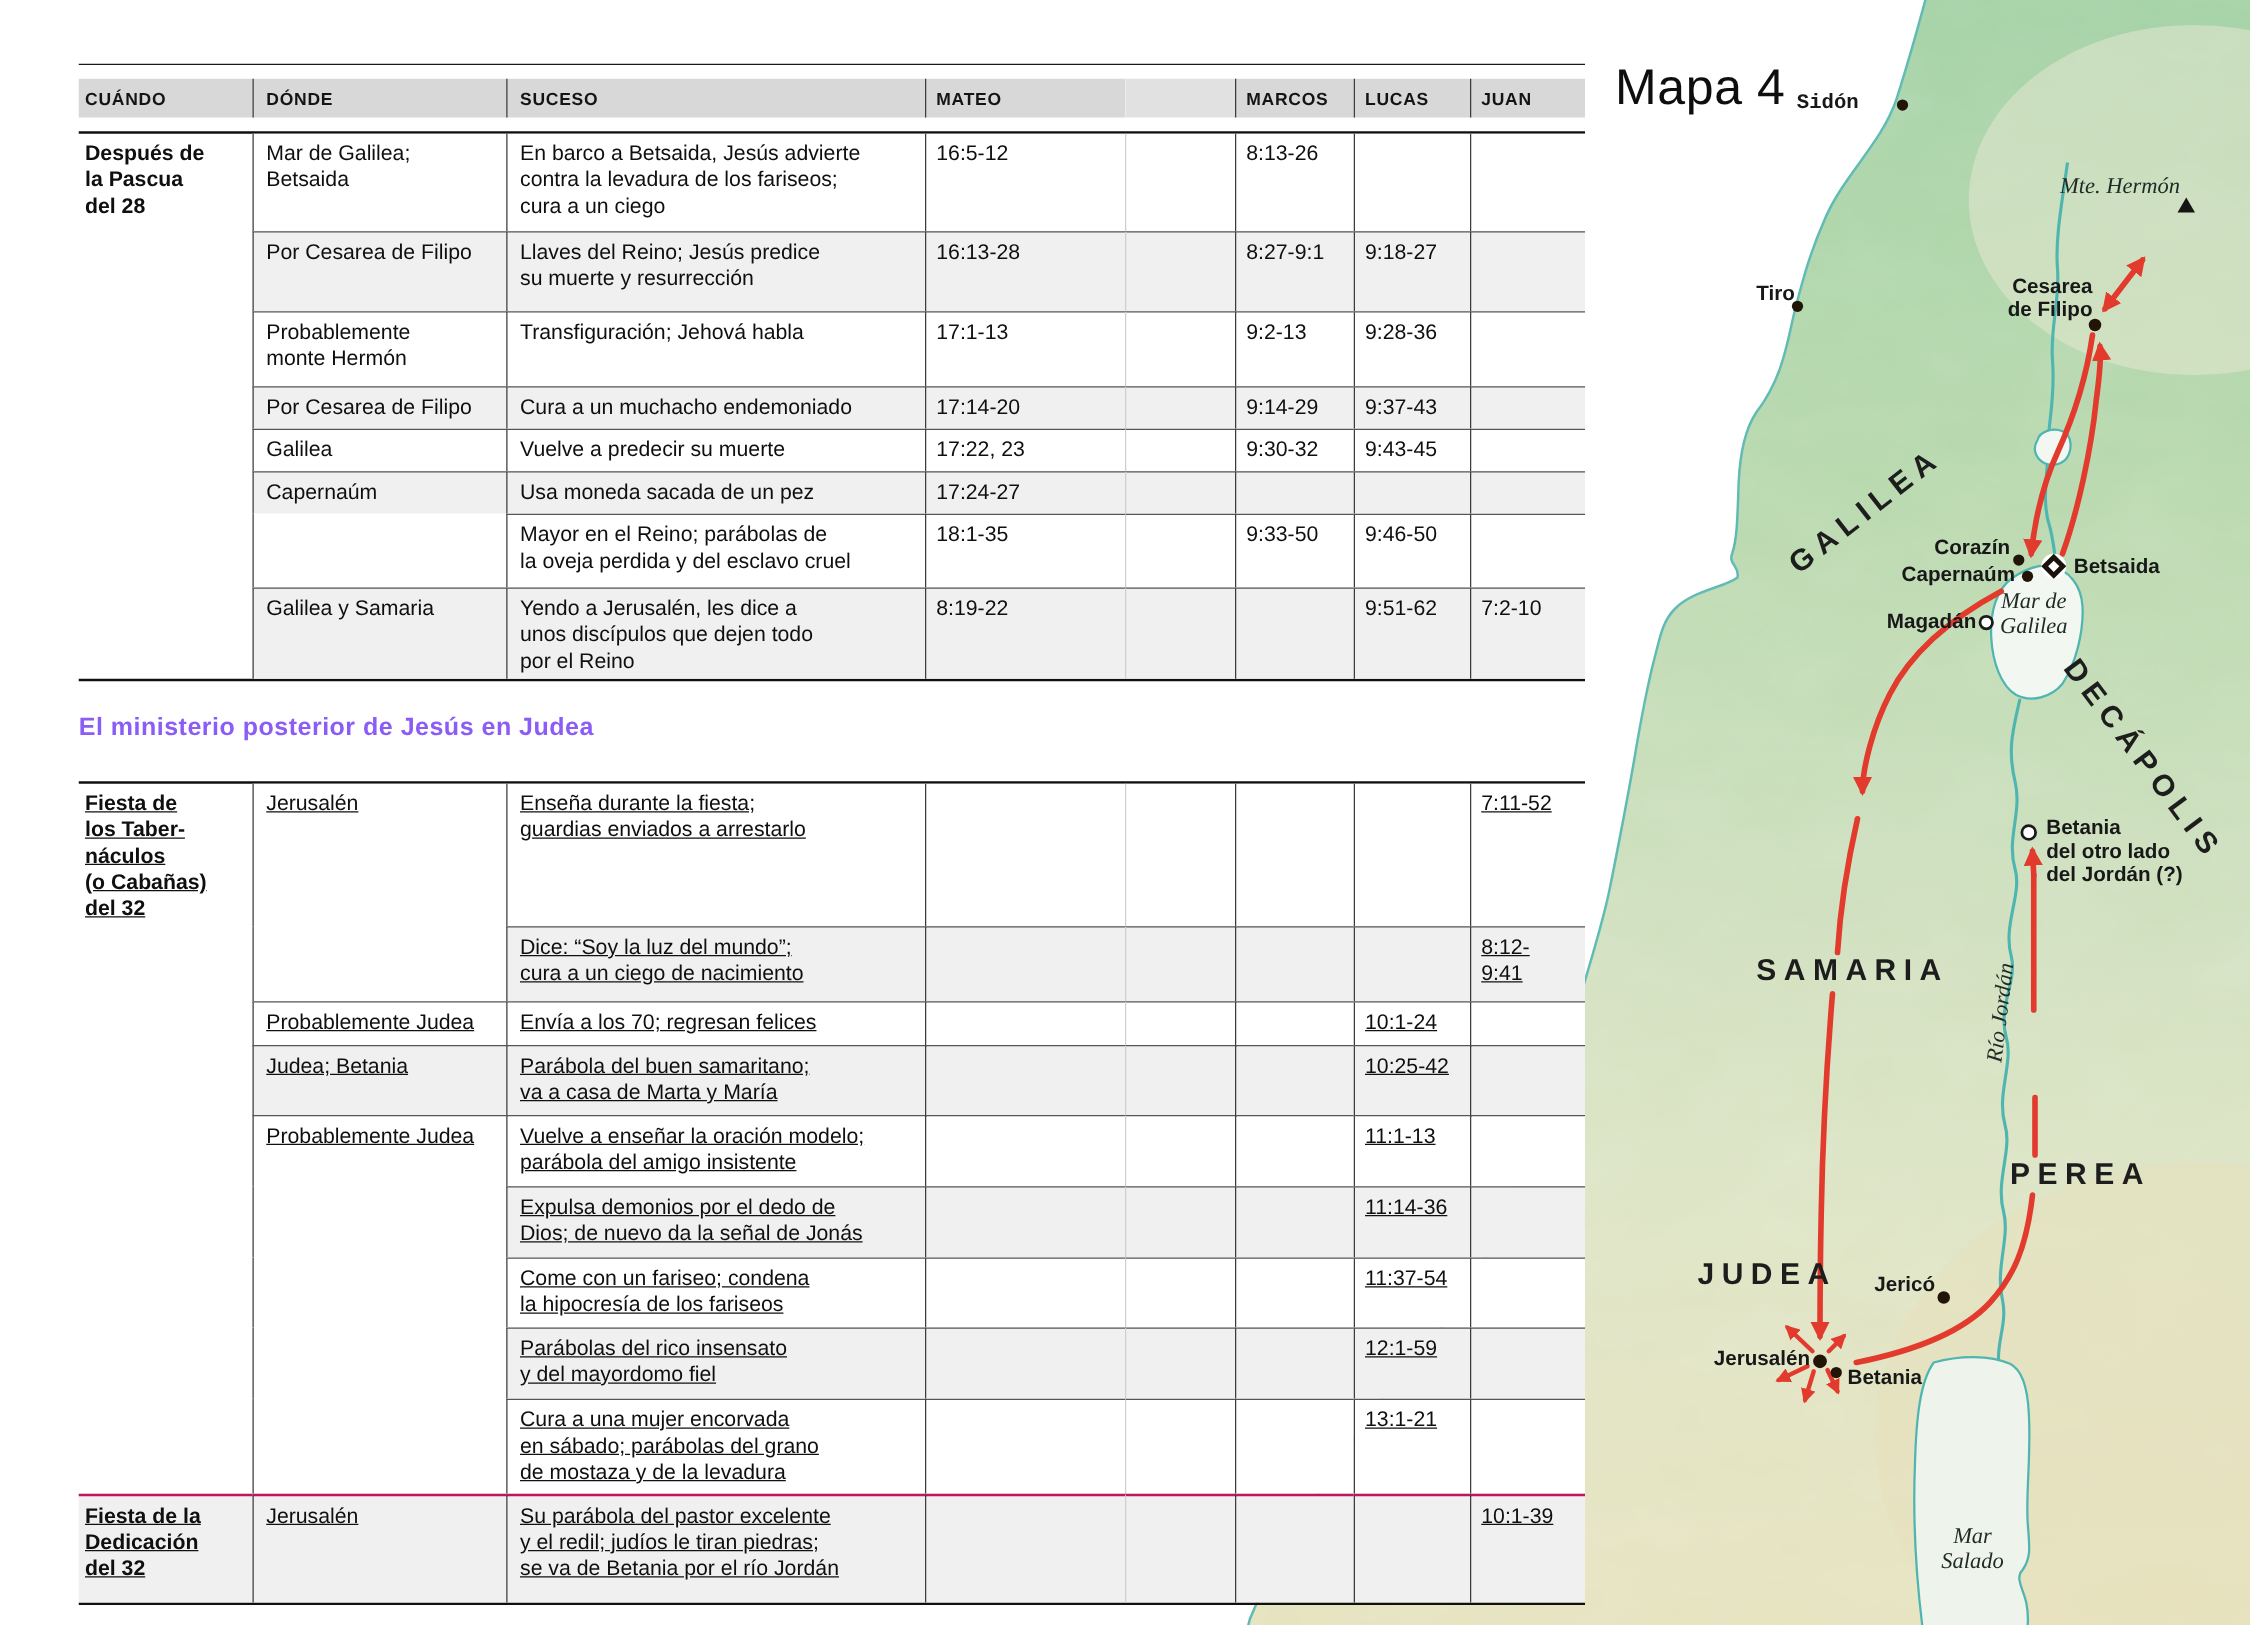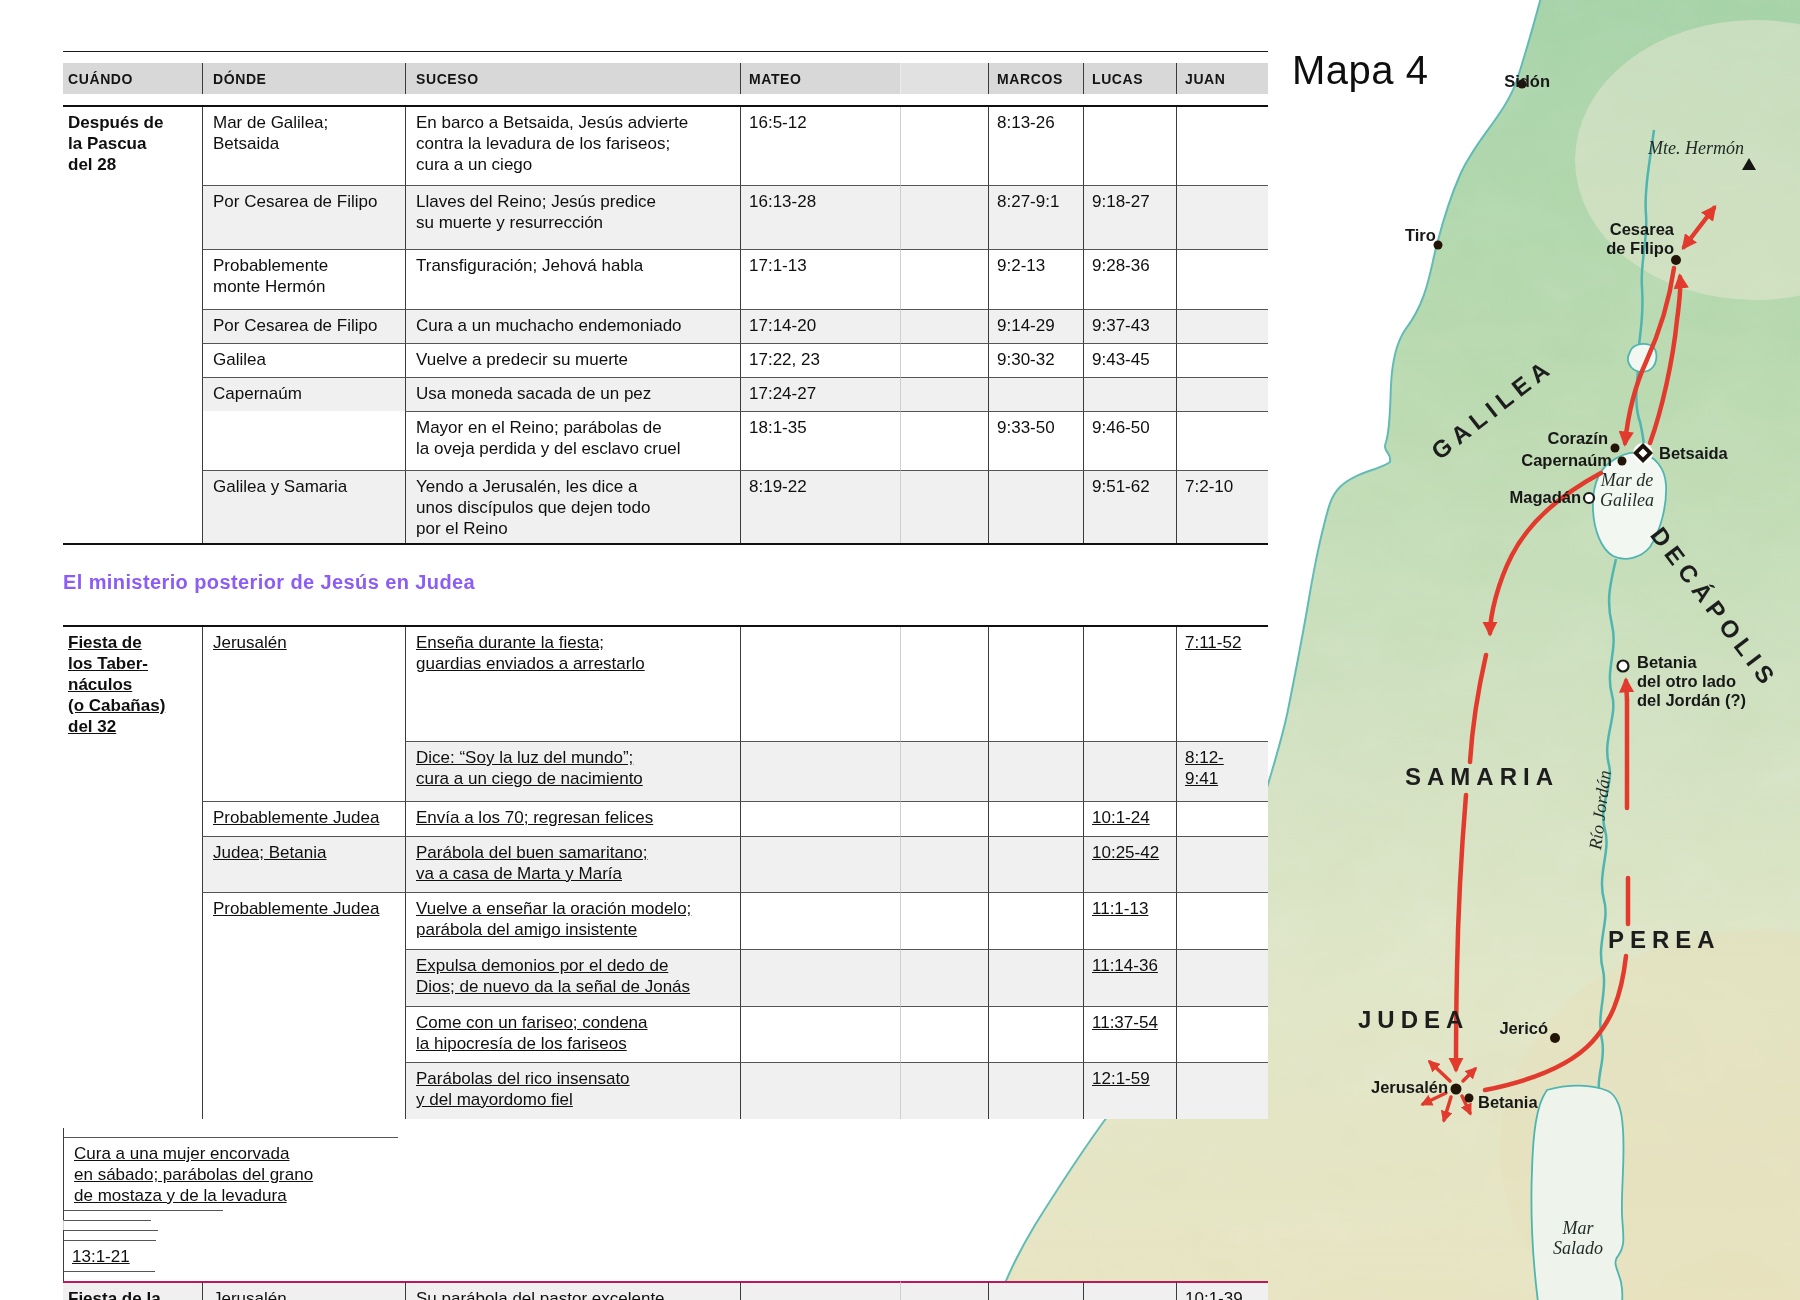--- a/index.html
+++ b/index.html
@@ -123,21 +123,21 @@
       <circle cx="1589" cy="498" r="5" fill="#ffffff" stroke="#1a1a1a" stroke-width="2.2"></circle>
       <circle cx="1623" cy="666" r="5.5" fill="#ffffff" stroke="#1a1a1a" stroke-width="2.2"></circle>
       <circle cx="1555" cy="1038" r="5" fill="#231408"></circle>
       <circle cx="1456" cy="1089" r="5.5" fill="#231408"></circle>
       <circle cx="1469" cy="1098" r="4.5" fill="#231408"></circle>
     </g>
   </svg>
 
   <div id="map-title" style="left:1292px;top:48px;">Mapa 4</div>
 
-  <span class="map-label town right" style="left:1452px;top:72px;width:98px;">Sidón</span>
+  <span class="map-label town right" style="left:1389px;top:72px;width:98px;font-family:Liberation Mono, monospace;">Sidón</span>
   <span class="map-label town" style="left:1405px;top:226px;">Tiro</span>
   <span class="map-label water-label" style="left:1648px;top:138px;white-space:nowrap;">Mte. Hermón</span>
   <span class="map-label town pre right" style="left:1554px;top:220px;width:120px;">Cesarea
 de Filipo</span>
 
   <span class="map-label region rot" style="left:1419px;top:395px;transform:rotate(-38deg);">GALILEA</span>
   <span class="map-label region rot" style="left:1617px;top:594px;transform:rotate(53deg);">DECÁPOLIS</span>
   <span class="map-label region" style="left:1405px;top:763px;">SAMARIA</span>
   <span class="map-label region" style="left:1608px;top:926px;">PEREA</span>
   <span class="map-label region" style="left:1358px;top:1006px;">JUDEA</span>
@@ -358,21 +358,21 @@
       <div class="cell c1 ml"></div>
       <div class="cell c2 ml"></div>
       <div class="cell c3 ml">Parábolas del rico insensato
 y del mayordomo fiel</div>
       <div class="cell c4 ml"></div>
       <div class="cell c5"></div>
       <div class="cell c6 ml"></div>
       <div class="cell c7 ml">12:1-59</div>
       <div class="cell c8 ml"></div>
     </div>
-    <div class="row bt-suceso" style="min-height:76px;flex-direction:column;">
+    <div class="row bt-suceso" style="min-height:76px;">
       <div class="cell c1 ml"></div>
       <div class="cell c2 ml"></div>
       <div class="cell c3 ml">Cura a una mujer encorvada
 en sábado; parábolas del grano
 de mostaza y de la levadura</div>
       <div class="cell c4 ml"></div>
       <div class="cell c5"></div>
       <div class="cell c6 ml"></div>
       <div class="cell c7 ml">13:1-21</div>
       <div class="cell c8 ml"></div>

